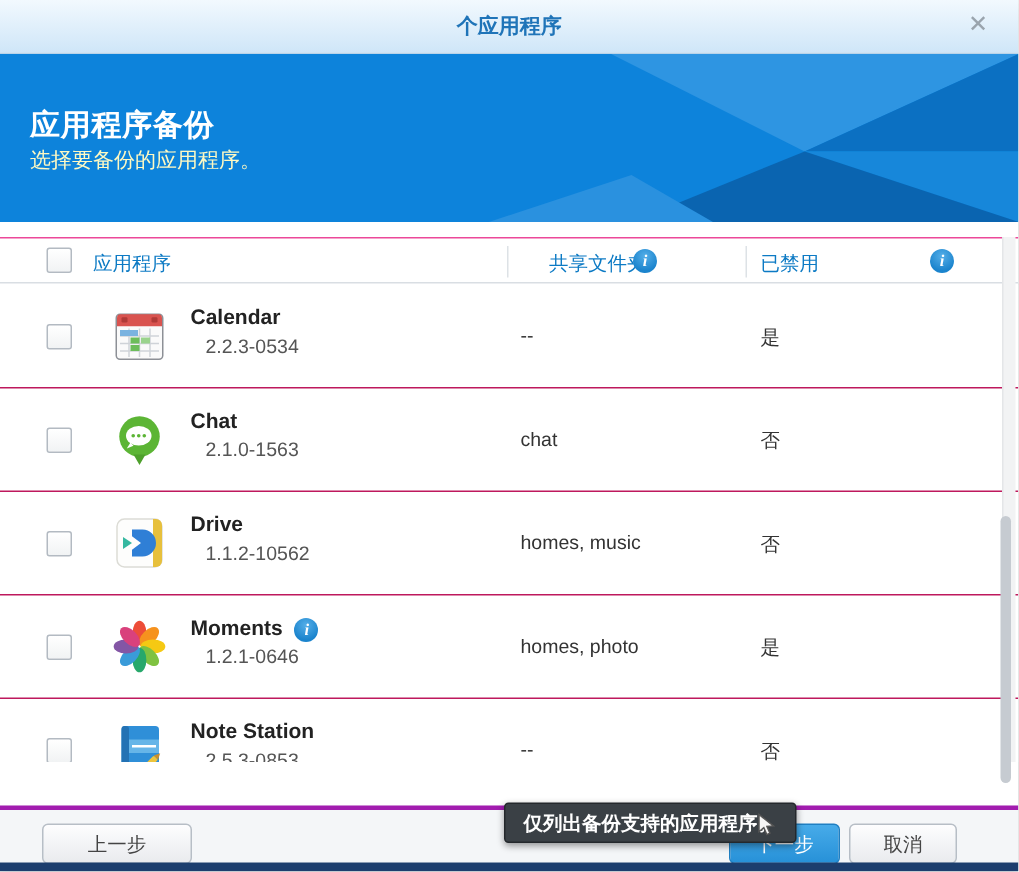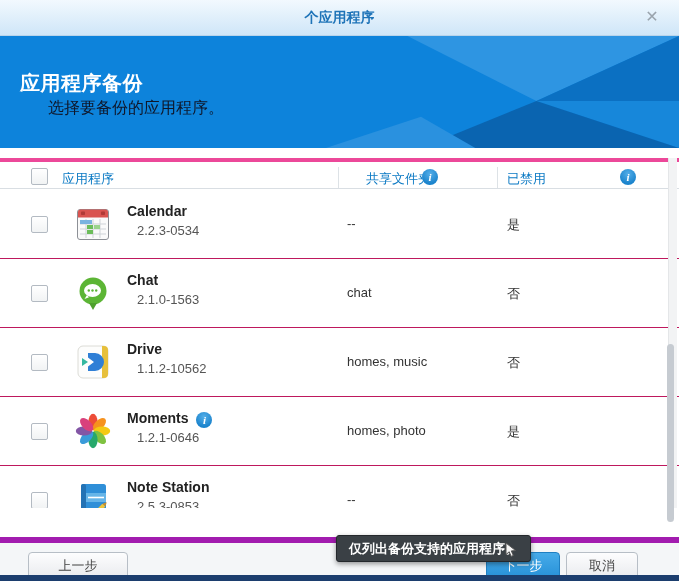--- a/index.html
+++ b/index.html
@@ -34,26 +34,26 @@
   .p1 { background:#2e95e2; clip-path: polygon(60% 0, 100% 0, 79% 58%); }
   .p2 { background:#0b70c2; clip-path: polygon(100% 0, 100% 58%, 79% 58%); }
   .p3 { background:#1787da; clip-path: polygon(79% 58%, 100% 58%, 100% 100%); }
   .p4 { background:#0a64b0; clip-path: polygon(62% 100%, 79% 58%, 100% 100%); }
   .p5 { background:#2a91df; clip-path: polygon(48% 100%, 62% 72%, 70% 100%); }
   .banner-title {
     position:absolute; left:20px; top:34px; color:#fff;
     font-size:20px; font-weight:bold; letter-spacing:.5px;
   }
   .banner-subtitle {
-    position:absolute; left:20px; top:62px; color:#0f172a; font-size:16px;margin-left:28px;
+    position:absolute; left:20px; top:62px; color:#fef9c3; font-size:14px;
   }
   
   .thead {
     position:absolute; left:0; top:158px; width:679px; height:31px;
-    background:#fff; border-top:4px solid #ec4899; border-bottom:1px solid #d9dee3;
+    background:#fff; border-top:1px solid #ec4899; border-bottom:1px solid #d9dee3;
   }
   .th-label { position:absolute; top:8px; font-size:13px; color:#0c7ac4; }
   .th-app { left:62px; }
   .th-shared { left:366px; }
   .th-disabled { left:507px; }
   .vsep { position:absolute; top:5px; width:1px; height:21px; background:#dde2e6; }
   .vsep1 { left:338px; } .vsep2 { left:497px; }
   .checkbox {
     position:absolute; width:17px; height:17px; border:1px solid #b3bac2;
     border-radius:2px; background:linear-gradient(#fff,#f1f3f4); cursor:pointer;
@@ -97,21 +97,21 @@
   
   .statusbar {
     position:absolute; left:0; top:508px; width:679px; height:29px;
     background:#f0f3f5; font-size:13px; color:#333;
   }
   .status-text { position:absolute; left:24px; top:7px; white-space:pre; }
   .status-num { color:#1079c9; }
   .statusbar .info-icon { position:relative; top:3px; margin-left:6px; }
   .footer {
     position:absolute; left:0; top:537px; width:679px; height:38px;
-    background:#f4f6f8; border-top:6px solid #a21caf;
+    background:#f4f6f8; border-top:3px solid #a21caf;
   }
   .btn {
     position:absolute; top:9px; height:27px; border-radius:4px;
     font-size:13px; color:#444; text-align:center; line-height:25px;
     background:linear-gradient(#fdfdfe,#e9ebee); border:1px solid #b7bec6;
     cursor:pointer;
   }
   .btn-prev { left:28px; width:100px; }
   .btn-next {
     left:486px; width:74px; color:#fff;

